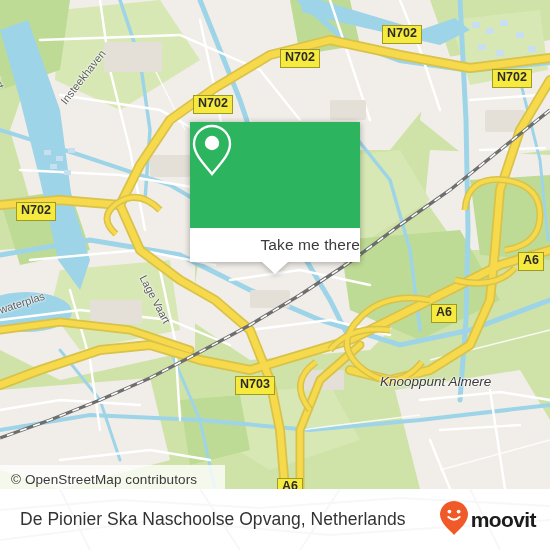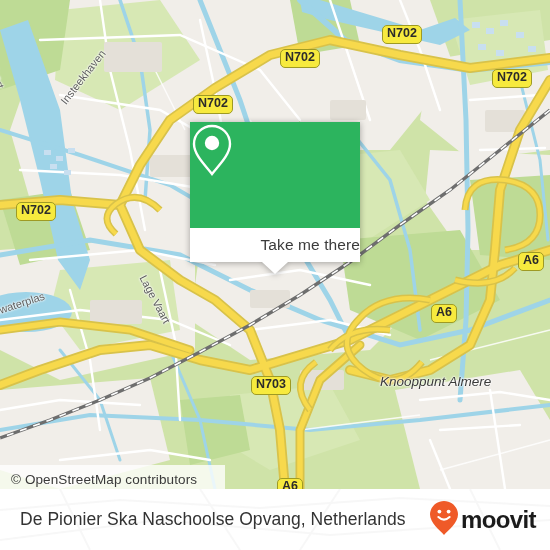--- a/index.html
+++ b/index.html
@@ -60,29 +60,29 @@
     position:absolute;left:20px;top:0;height:61px;
     display:flex;align-items:center;
     font-size:17.5px;color:#333333;letter-spacing:.05px;
     z-index:3;
   }
   #brand{
     position:absolute;right:14px;top:0;height:61px;
     display:flex;align-items:center;gap:2px;z-index:3;
   }
   #brand-text{
-    font-size:24px;font-weight:bold;color:#1b1b1b;letter-spacing:-.6px;
+    font-size:21px;font-weight:bold;color:#1b1b1b;letter-spacing:-.6px;
     line-height:1;
   }
 
   
   .shield{
     position:absolute;z-index:30;
     background:#f7ea3e;border:1.6px solid #9e9a24;
-    border-radius:5px;
+    border-radius:0;
     font-size:12.5px;font-weight:bold;color:#2b2b2b;
     padding:1px 4px 2px 4px;
     line-height:1.08;
     white-space:nowrap;
     box-sizing:border-box;
     font-family:"Liberation Sans", sans-serif;
   }
   .maplabel{
     position:absolute;z-index:29;white-space:nowrap;
     font-size:11px;color:#5c5c5c;
@@ -249,21 +249,21 @@
       </g>
     </svg>
 
     <div class="shield" style="left:382px;top:25px;">N702</div>
     <div class="shield" style="left:280px;top:49px;">N702</div>
     <div class="shield" style="left:492px;top:69px;">N702</div>
     <div class="shield" style="left:193px;top:95px;">N702</div>
     <div class="shield" style="left:16px;top:202px;">N702</div>
     <div class="shield" style="left:518px;top:252px;">A6</div>
     <div class="shield" style="left:431px;top:304px;">A6</div>
-    <div class="shield" style="left:251px;top:376px;">N703</div>
+    <div class="shield" style="left:235px;top:376px;">N703</div>
     <div class="shield" style="left:277px;top:478px;">A6</div>
 
     <div class="maplabel big" style="left:380px;top:374px;">Knooppunt Almere</div>
     <div class="maplabel" style="left:58px;top:99px;transform:rotate(-52deg);transform-origin:left top;">Insteekhaven</div>
     <div class="maplabel" style="left:148px;top:273px;transform:rotate(62deg);transform-origin:left top;">Lage Vaart</div>
     <div class="maplabel" style="left:-4px;top:53px;transform:rotate(72deg);transform-origin:left top;">e Vaart</div>
     <div class="maplabel" style="left:-14px;top:308px;transform:rotate(-18deg);transform-origin:left top;">ghwaterplas</div>
 
     <div id="attrib">
       <span>© OpenStreetMap contributors</span>

